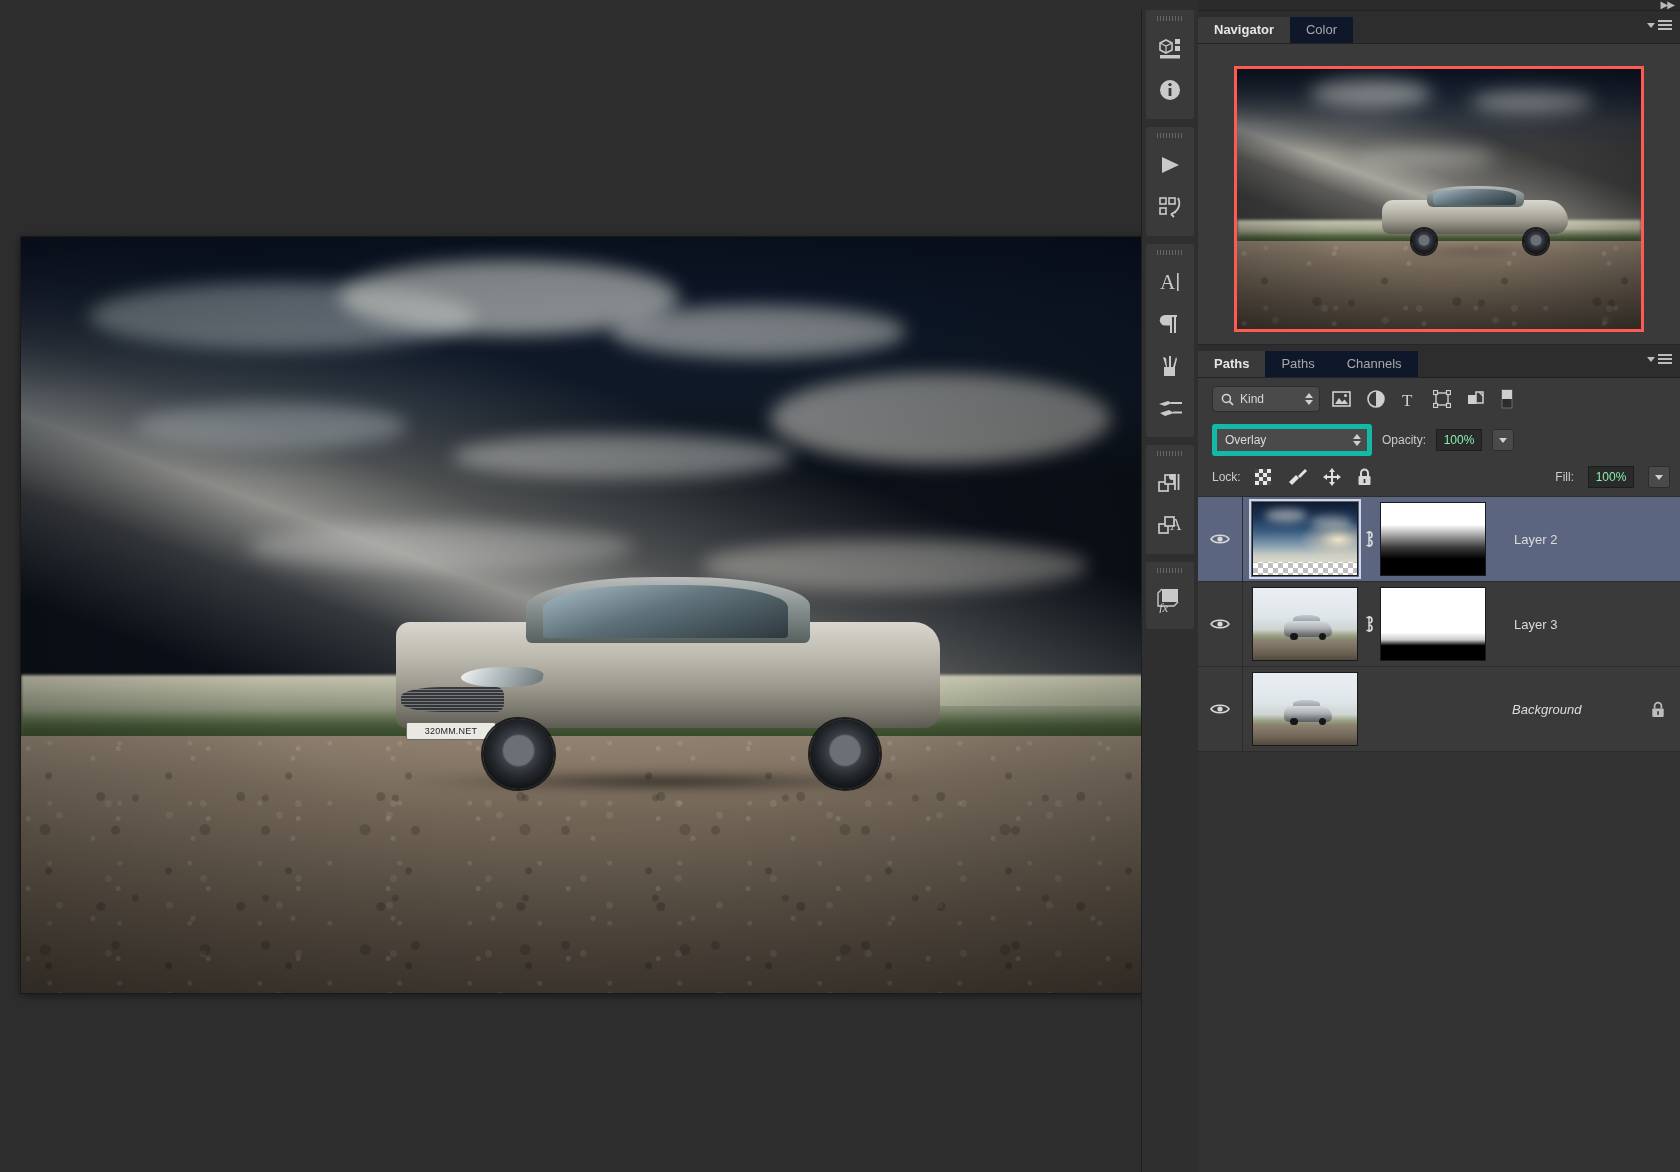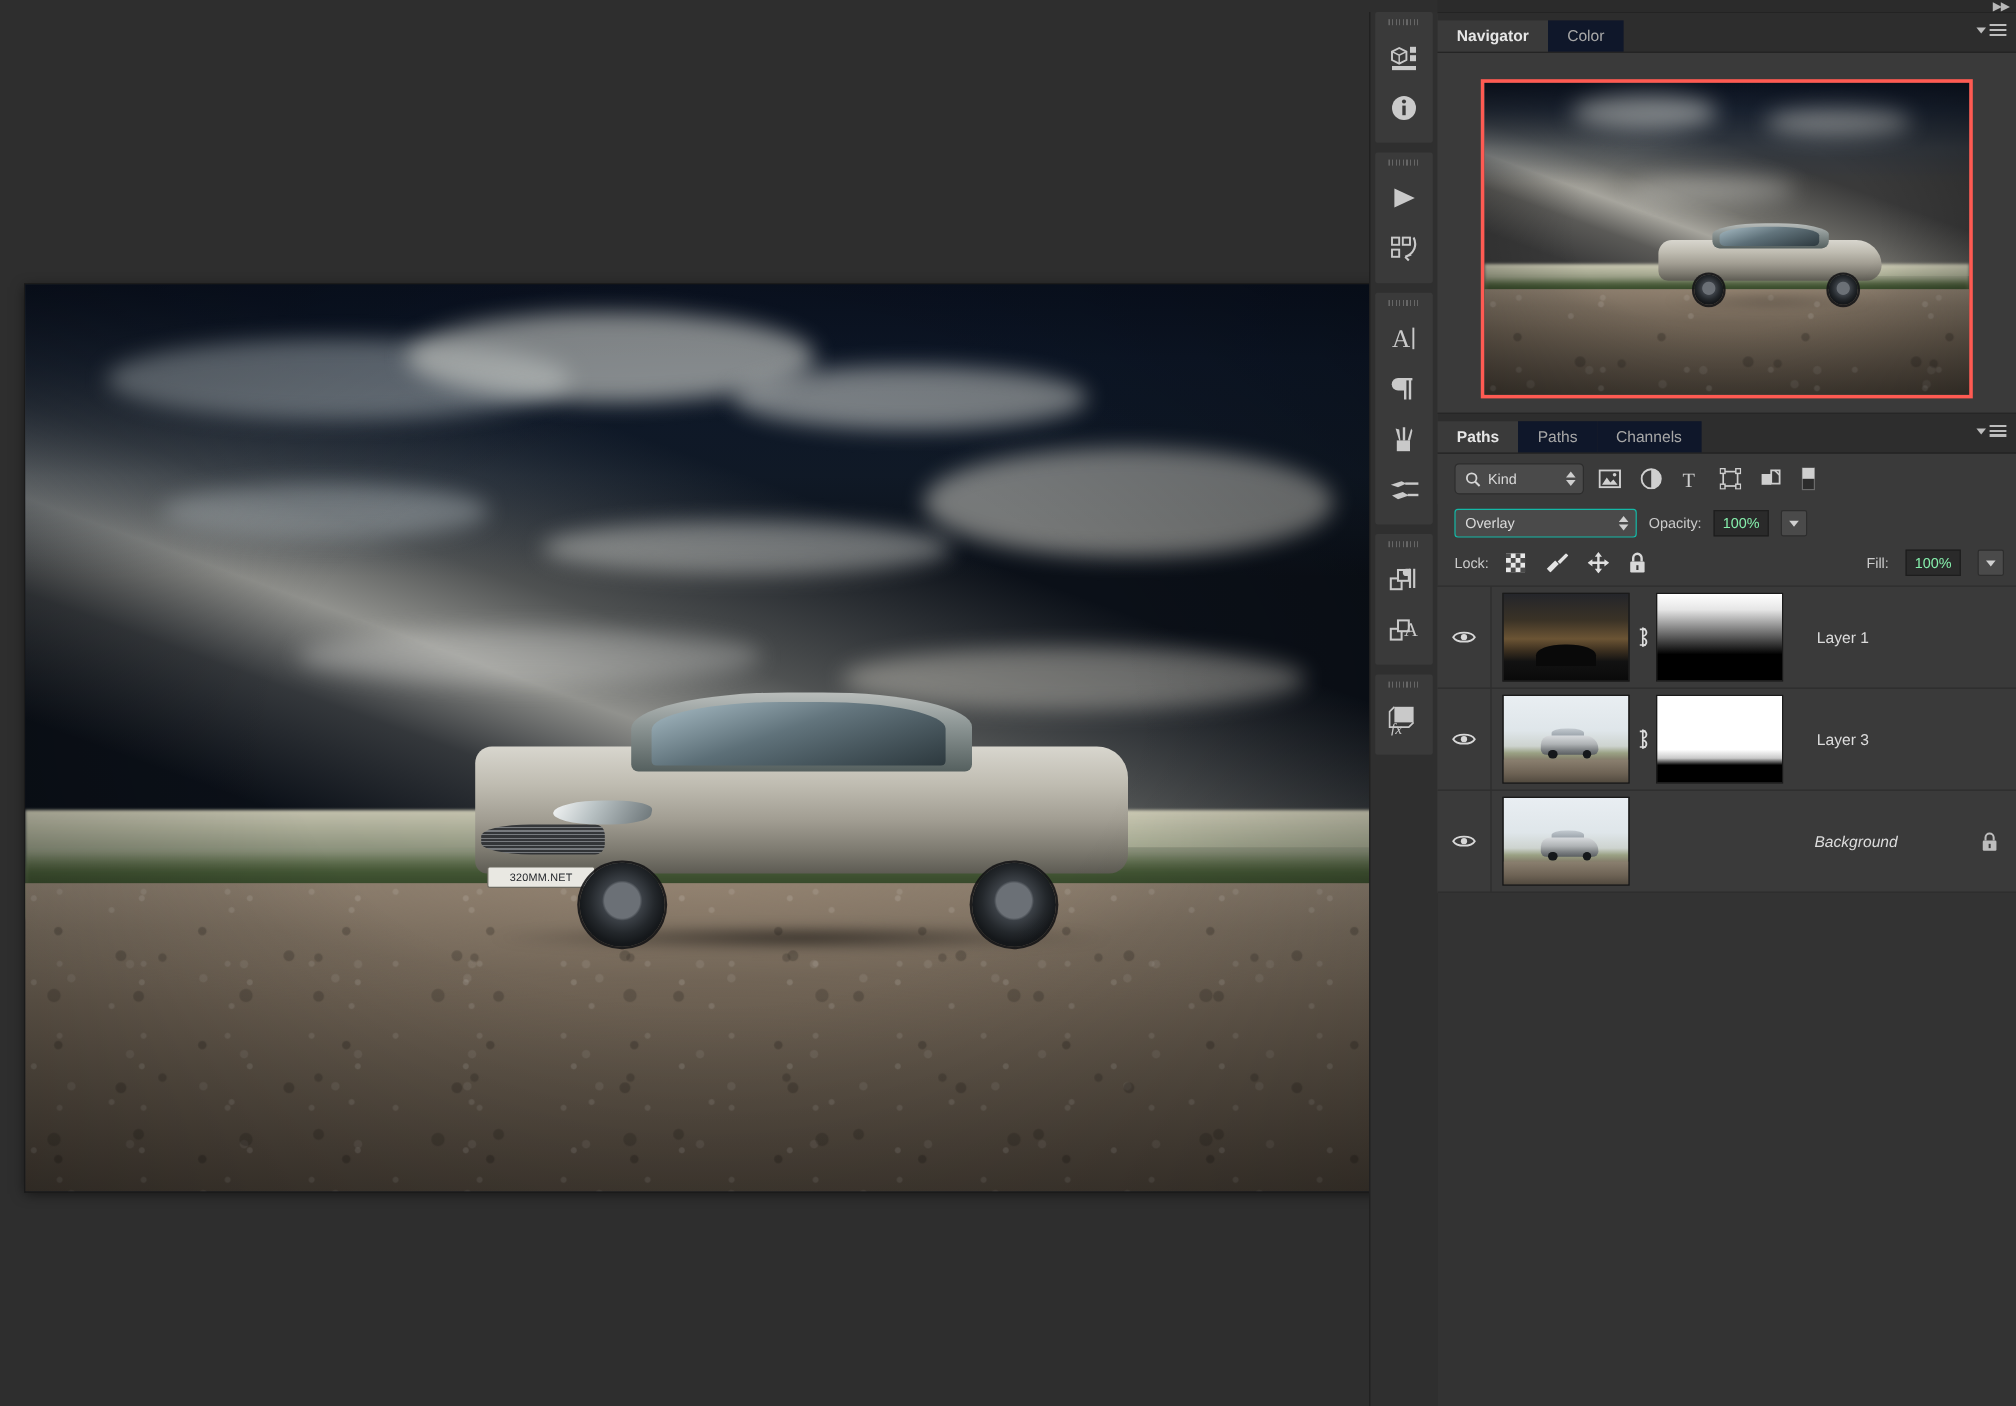--- a/index.html
+++ b/index.html
@@ -288,21 +288,21 @@
   .stepper i.dn { border-top:5px solid #cfcfcf; }
   .filter-icons { display:flex; align-items:center; gap:16px; }
   .filter-icons .fi { cursor:pointer; display:flex; align-items:center; }
 
   .blend-row {
     display:flex; align-items:center; gap:10px;
     padding:4px 10px 6px 14px;
   }
   .blend-select {
     width:136px; height:22px;
-    background:#4a4a4a; border:1px solid #14b8a6; border-radius:3px;
+    background:#4a4a4a; border:5px solid #14b8a6; border-radius:3px;
     display:flex; align-items:center; justify-content:space-between;
     padding:0 6px 0 8px;
     font-size:12px; color:#dadada;
     cursor:pointer;
   }
   .lbl-sm { font-size:12px; color:#cbcbcb; }
   .num-field {
     width:44px; height:20px;
     background:#2a2a2a; border:1px solid #1d1d1d;
     color:#86efac; font-size:12px;
@@ -726,48 +726,49 @@
         <span class="spacer"></span>
         <span class="lbl-sm">Fill:</span>
         <span class="num-field">100%</span>
         <span class="num-drop">
             <i></i>
           </span>
       </div>
 
       <div id="layer-list">
 
-
-        <div class="layer-row">
+        <div class="layer-row selected">
           <div class="eye-cell">
             <svg class="eye-svg" width="20" height="14" viewBox="0 0 20 14">
               <path d="M1 7 C4 2 16 2 19 7 C16 12 4 12 1 7 Z" fill="none" stroke="#d8d8d8" stroke-width="1.5"></path>
               <circle cx="10" cy="7" r="2.6" fill="#d8d8d8"></circle>
             </svg>
           </div>
           <div class="thumb-cell">
-            <div class="lthumb">
-              <div class="mini dark-sunset">
-                <div class="mini-hill"></div>
+            <div class="lthumb sel-outline checker">
+              <div class="mini sky-clouds" style="bottom:18%;">
+                <div class="cloud" style="left:12%;top:10%;width:40%;height:22%;background:rgba(232,234,226,.55);filter:blur(4px);"></div>
+                <div class="cloud" style="left:55%;top:22%;width:40%;height:20%;background:rgba(244,240,226,.45);filter:blur(4px);"></div>
               </div>
             </div>
           </div>
           <div class="link-cell">
             <svg width="12" height="20" viewBox="0 0 12 20">
               <path d="M6 3 A3 3 0 0 1 6 9 M6 11 A3 3 0 0 1 6 17" fill="none" stroke="#dcdcdc" stroke-width="1.6"></path>
               <path d="M6 2 L6 18" stroke="#dcdcdc" stroke-width="1.4"></path>
               <path d="M3.5 3.5 L8.5 3.5 M3.5 16.5 L8.5 16.5" stroke="#dcdcdc" stroke-width="1.4"></path>
             </svg>
           </div>
           <div class="mask-cell">
-            <div class="lmask mask-wb-mid"></div>
-          </div>
-          <div class="name-cell">Layer 1</div>
+            <div class="lmask mask-wb-soft"></div>
+          </div>
+          <div class="name-cell">Layer 2</div>
           <div class="lock-cell"></div>
         </div>
+
 
         <div class="layer-row">
           <div class="eye-cell">
             <svg class="eye-svg" width="20" height="14" viewBox="0 0 20 14">
               <path d="M1 7 C4 2 16 2 19 7 C16 12 4 12 1 7 Z" fill="none" stroke="#d8d8d8" stroke-width="1.5"></path>
               <circle cx="10" cy="7" r="2.6" fill="#d8d8d8"></circle>
             </svg>
           </div>
           <div class="thumb-cell">
             <div class="lthumb">

